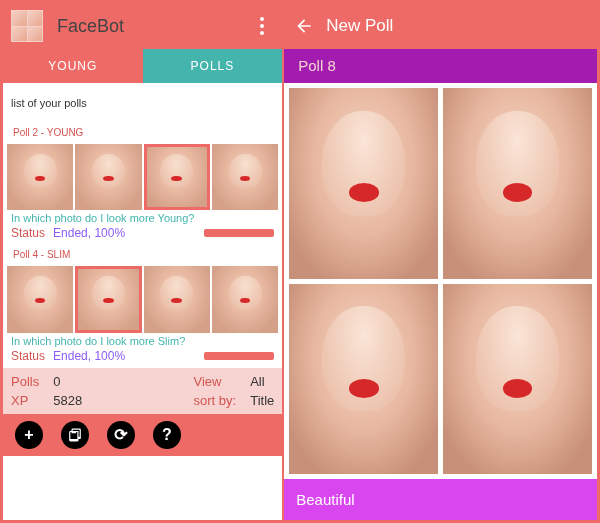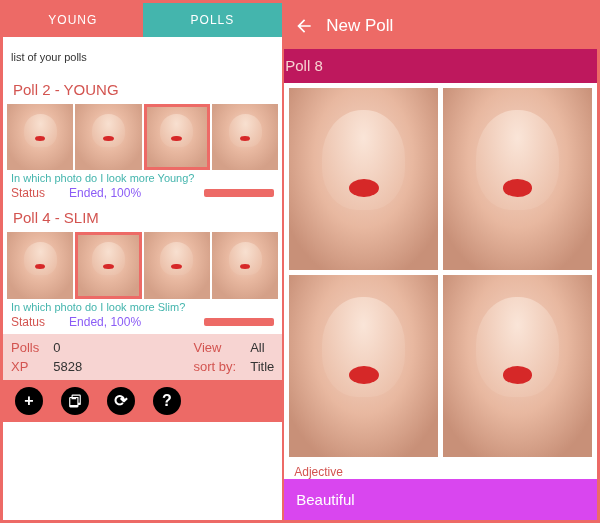--- a/index.html
+++ b/index.html
@@ -12,51 +12,68 @@
 .logo div{background:linear-gradient(135deg,#f5d0c5,#e8a890)}
 .app-title{font-size:18px;margin-left:14px;color:#444;font-weight:500}
 .more-icon,.back-icon{width:24px;display:flex;align-items:center;justify-content:center;cursor:pointer}
 .dots{display:flex;flex-direction:column;gap:3px}
 .dots span{width:4px;height:4px;border-radius:50%;background:#fff}
 .page-title{font-size:17px;margin-left:10px;font-weight:500}
 .tabs{display:flex;background:#ed6a66;height:34px}
 .tab{flex:1;display:flex;align-items:center;justify-content:center;color:#fff;font-size:12px;letter-spacing:1px;cursor:pointer}
 .tab.active{background:#44b5ad}
 .list-header{padding:14px 8px;font-size:11px;color:#333}
-.poll-title{padding:4px 10px;font-size:15px;color:#d35450}
+.poll-title{padding:4px 10px;font-size:10px;color:#d35450}
 .thumbs{display:flex;gap:2px;padding:2px 4px}
 .thumb{flex:1;aspect-ratio:1;background:radial-gradient(ellipse 55% 65% at 50% 40%,#f5d5c5 0%,#e8b8a0 50%,#d4a088 100%);position:relative;overflow:hidden}
 .thumb::before{content:"";position:absolute;top:15%;left:25%;right:25%;height:50%;background:radial-gradient(ellipse at 50% 30%,#f8e0d0,#e8b8a0);border-radius:50% 50% 40% 40%}
 .thumb::after{content:"";position:absolute;top:48%;left:42%;width:16%;height:8%;background:#d62828;border-radius:50%}
 .thumb.sel{outline:3px solid #ed6a66;outline-offset:-3px}
 .question{font-size:11px;color:#44b5ad;padding:0 8px 1px}
-.status-row{display:flex;align-items:center;font-size:12px;padding:1px 8px 5px;gap:24px}
+.status-row{display:flex;align-items:center;font-size:12px;padding:1px 8px 5px;gap:8px}
 .status-label{color:#d35450}
 .status-val{color:#8b5cf6;flex:1}
 .bar{width:70px;height:8px;background:#ed6a66;border-radius:2px}
 .stats{background:#f7d4d2;padding:6px 8px;display:grid;grid-template-columns:auto 1fr auto auto;gap:4px 14px;font-size:13px}
 .stats .k{color:#d35450}
 .stats .v{color:#333}
 .toolbar{background:#ed6a66;display:flex;gap:18px;padding:7px 12px}
 .tbtn{width:28px;height:28px;border-radius:50%;background:#000;display:flex;align-items:center;justify-content:center;color:#fff;cursor:pointer;font-size:16px;font-weight:bold}
-.poll-name-bar{background:#be185d;padding:8px 1px}
+.poll-name-bar{background:#a21caf;padding:8px 14px}
 .poll-name{background:transparent;border:none;color:#f7d4d2;font-size:15px;width:100%;outline:none}
 .grid{display:grid;grid-template-columns:1fr 1fr;gap:5px;padding:5px;flex:1}
 .gcell{background:radial-gradient(ellipse 60% 70% at 50% 38%,#f5d5c5 0%,#e8b8a0 55%,#c89078 100%);position:relative;overflow:hidden;cursor:pointer}
 .gcell::before{content:"";position:absolute;top:12%;left:22%;right:22%;height:55%;background:radial-gradient(ellipse at 50% 28%,#fae5d8,#e8b8a0);border-radius:48% 48% 42% 42%}
 .gcell::after{content:"";position:absolute;top:50%;left:40%;width:20%;height:10%;background:#d62828;border-radius:50%}
 .adj-label{color:#d35450;font-size:12px;padding:3px 10px 0}
 .adj-prompt{font-size:12px;color:#333;text-align:center;padding:3px 14px 6px}
 .adj-field{background:#d946ef;padding:12px 12px;color:#fff;font-size:15px}
 .spacer{flex:1}
 </style>
 </head>
 <body>
 
 <div class="panel left">
+  <div class="header">
+    <div class="logo">
+        <div></div>
+        <div></div>
+        <div></div>
+        <div></div>
+      </div>
+    <div class="app-title">FaceBot</div>
+    <div class="spacer"></div>
+    <div class="more-icon">
+        <div class="dots">
+          <span></span>
+          <span></span>
+          <span></span>
+        </div>
+      </div>
+  </div>
   <div class="tabs">
     <div class="tab">YOUNG</div>
     <div class="tab active">POLLS</div>
   </div>
   <div class="list-header">list of your polls</div>
 
   <div class="poll-title">Poll 2 - YOUNG</div>
   <div class="thumbs">
     <div class="thumb"></div>
     <div class="thumb"></div>
@@ -117,15 +134,14 @@
   </div>
   <div class="poll-name-bar">
     <input class="poll-name" value="Poll 8" style="">
   </div>
   <div class="grid">
     <div class="gcell"></div>
     <div class="gcell"></div>
     <div class="gcell"></div>
     <div class="gcell"></div>
   </div>
-  <div class="adj-label">Adjective</div>
   <div class="adj-field">Beautiful</div>
 </div>
 
 </body></html>

